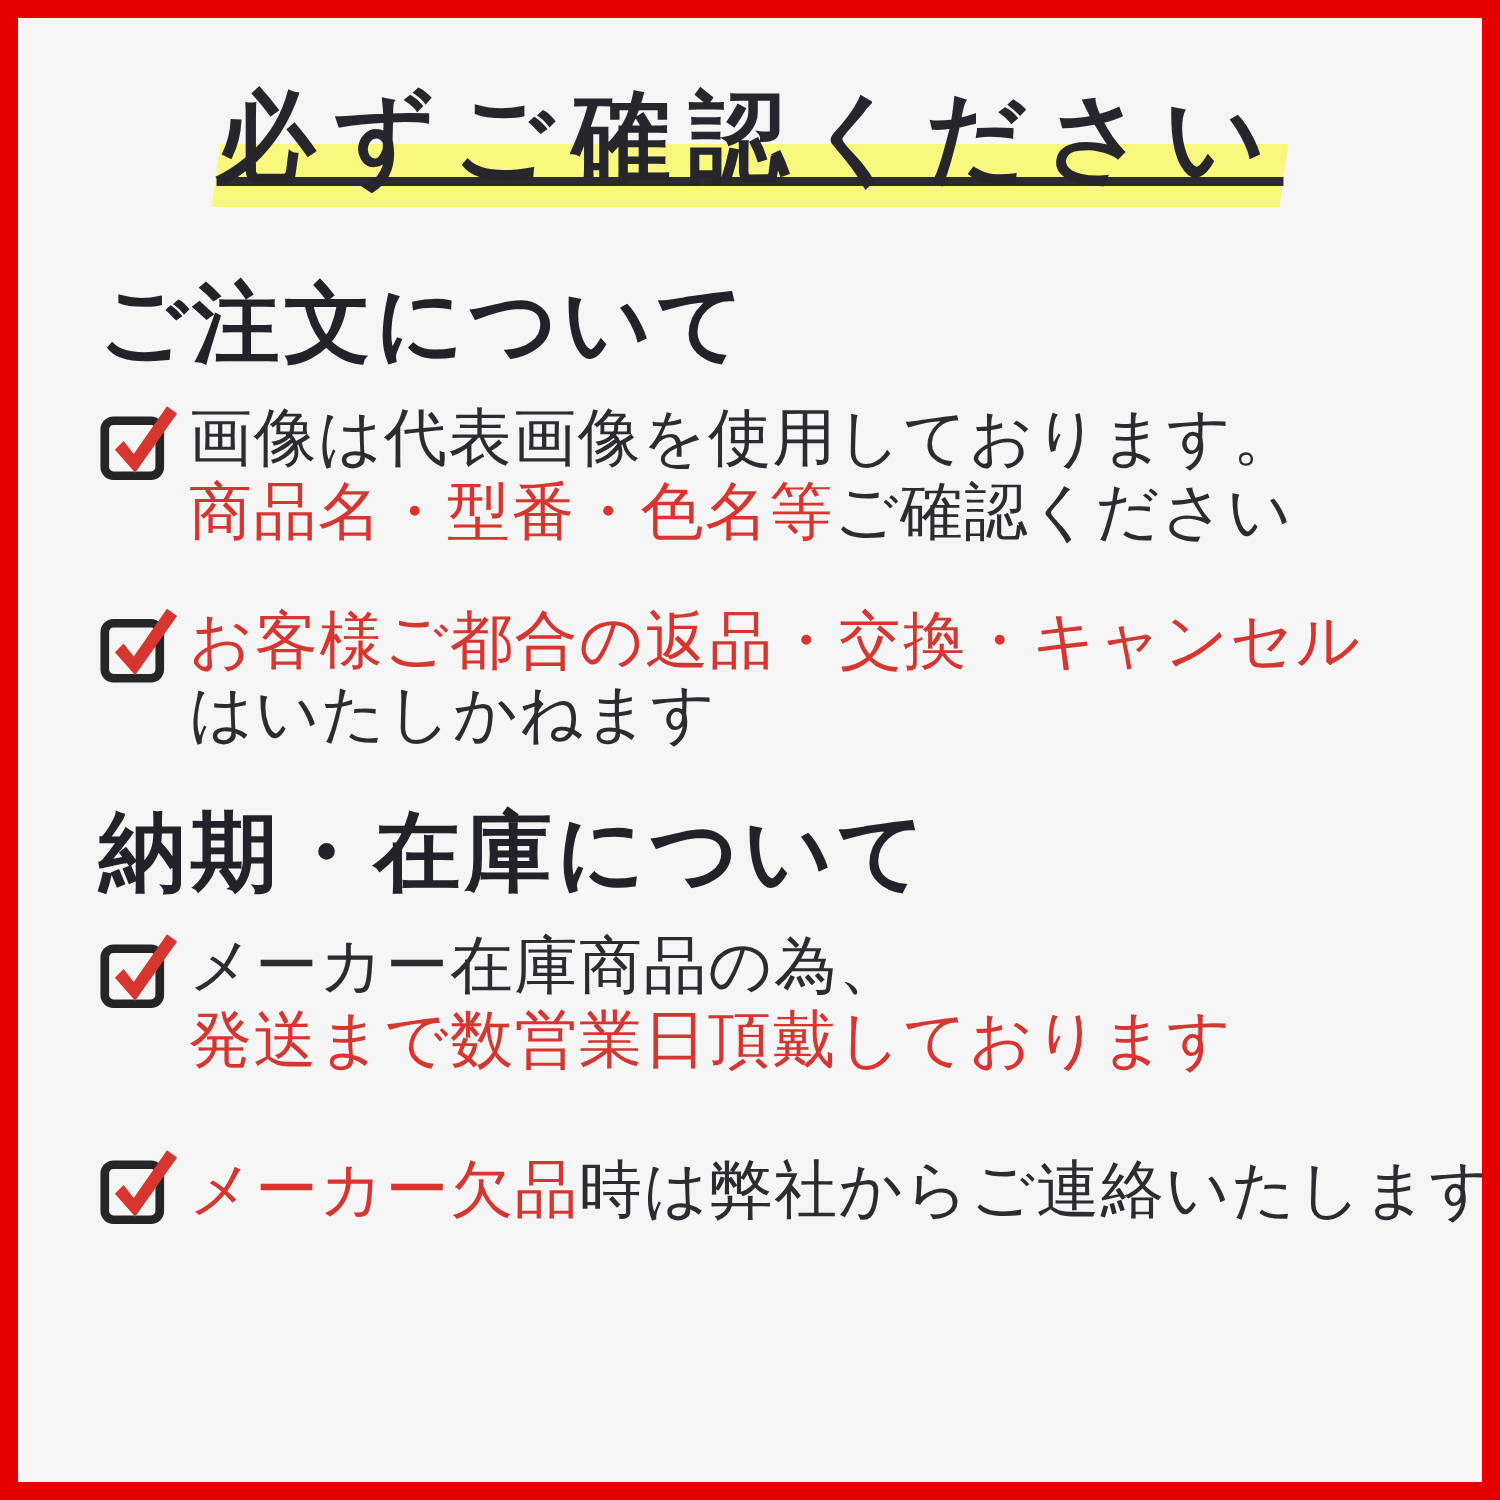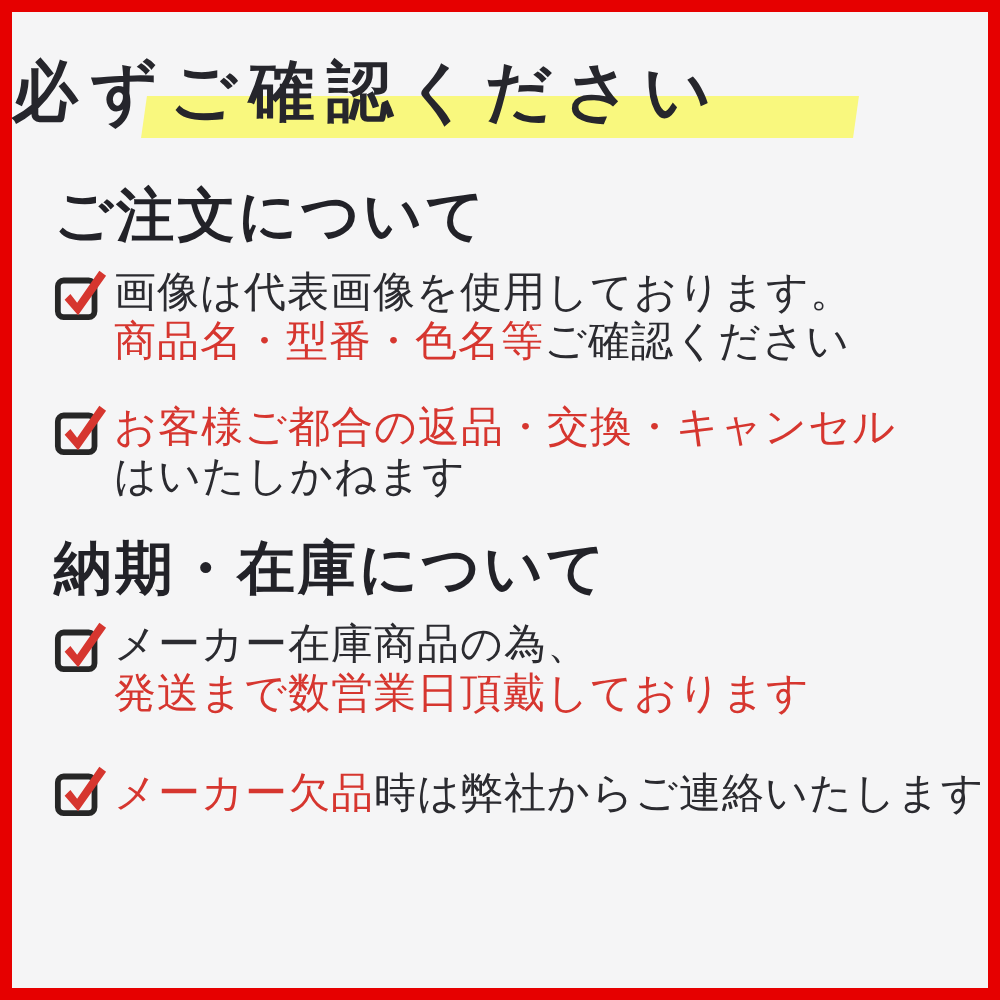--- a/index.html
+++ b/index.html
@@ -7,23 +7,24 @@
     width:1000px;height:1000px;
     box-sizing:border-box;
     border:12px solid #e60000;
     background:#f5f5f6;
     overflow:hidden;
     font-family:"DejaVu Serif","Liberation Serif",serif;
     color:#2b2b30;
   }
   .title-area{
     position:relative;
-    text-align:left;
+    text-align:center;
     padding-top:46px;
     height:96px;
+    text-decoration:underline;
   }
   .title-highlight{
     position:absolute;
     left:50%;
     top:84px;
     width:712px;
     height:42px;
     background:#f9f87e;
     transform:translateX(-50%) skewX(-8deg);
     z-index:0;
@@ -31,21 +32,21 @@
   .page-title{
     position:relative;
     z-index:1;
     font-size:66px;
     line-height:1;
     font-weight:600;
     letter-spacing:12px;
     color:#26262c;
     white-space:nowrap;
   }
-  .content{padding:0 42px;}
+  .content{padding:0 54px;}
   .section-heading{
     margin:0;
     font-size:58px;
     line-height:1.1;
     font-weight:600;
     letter-spacing:3px;
     color:#222228;
   }
   .section-heading.first{margin-top:30px;}
   .section-heading.second{margin-top:36px;}

